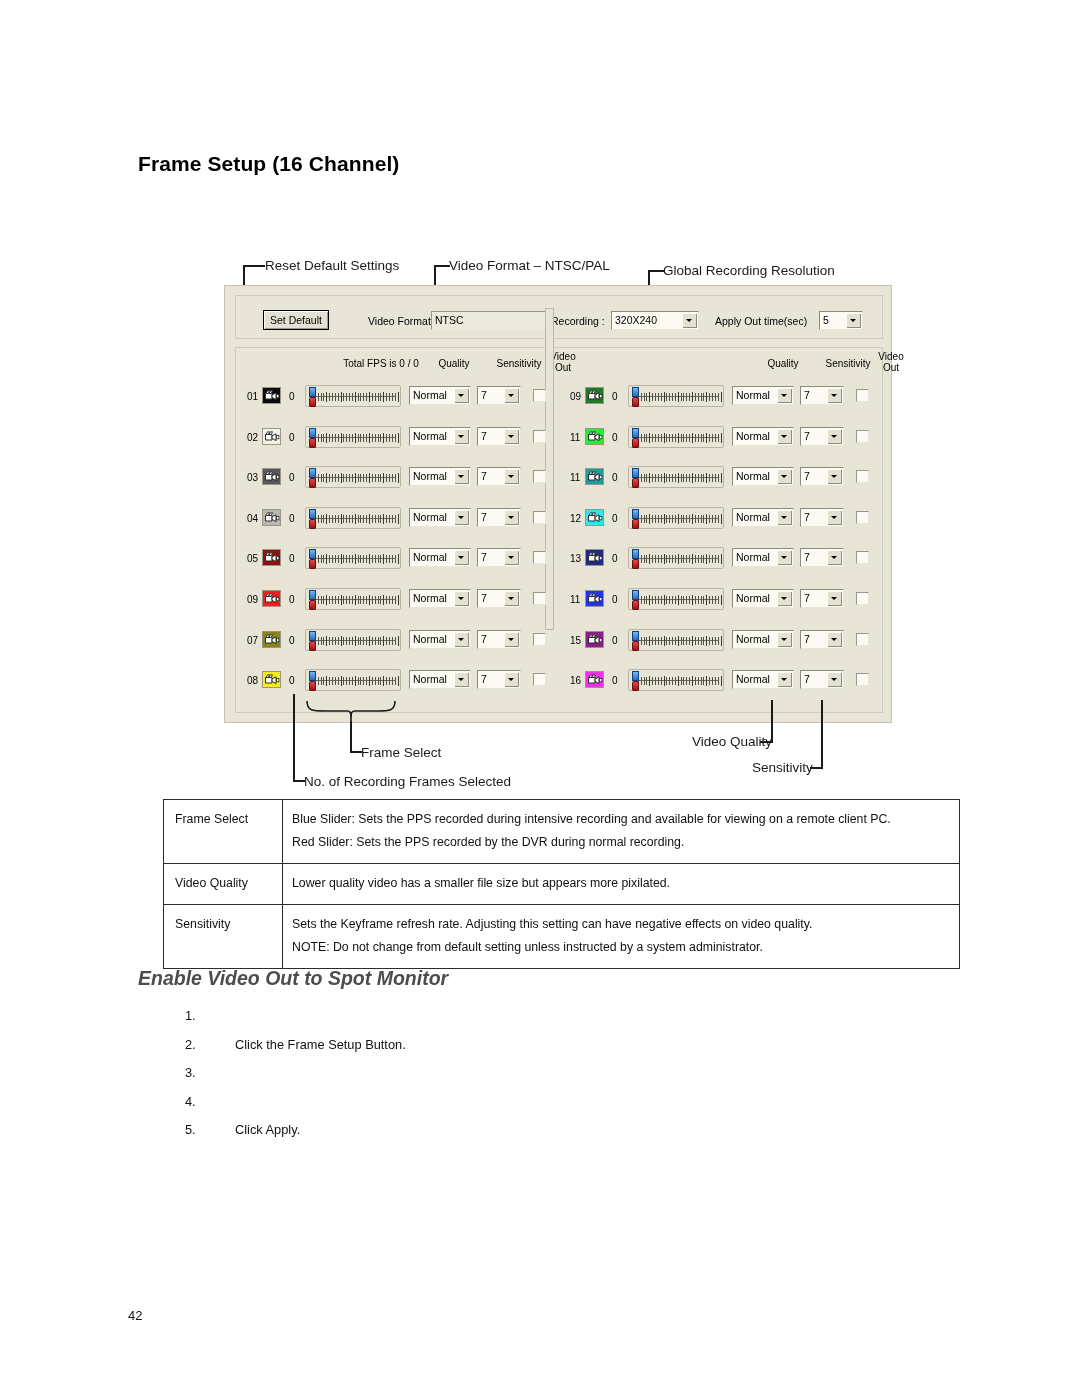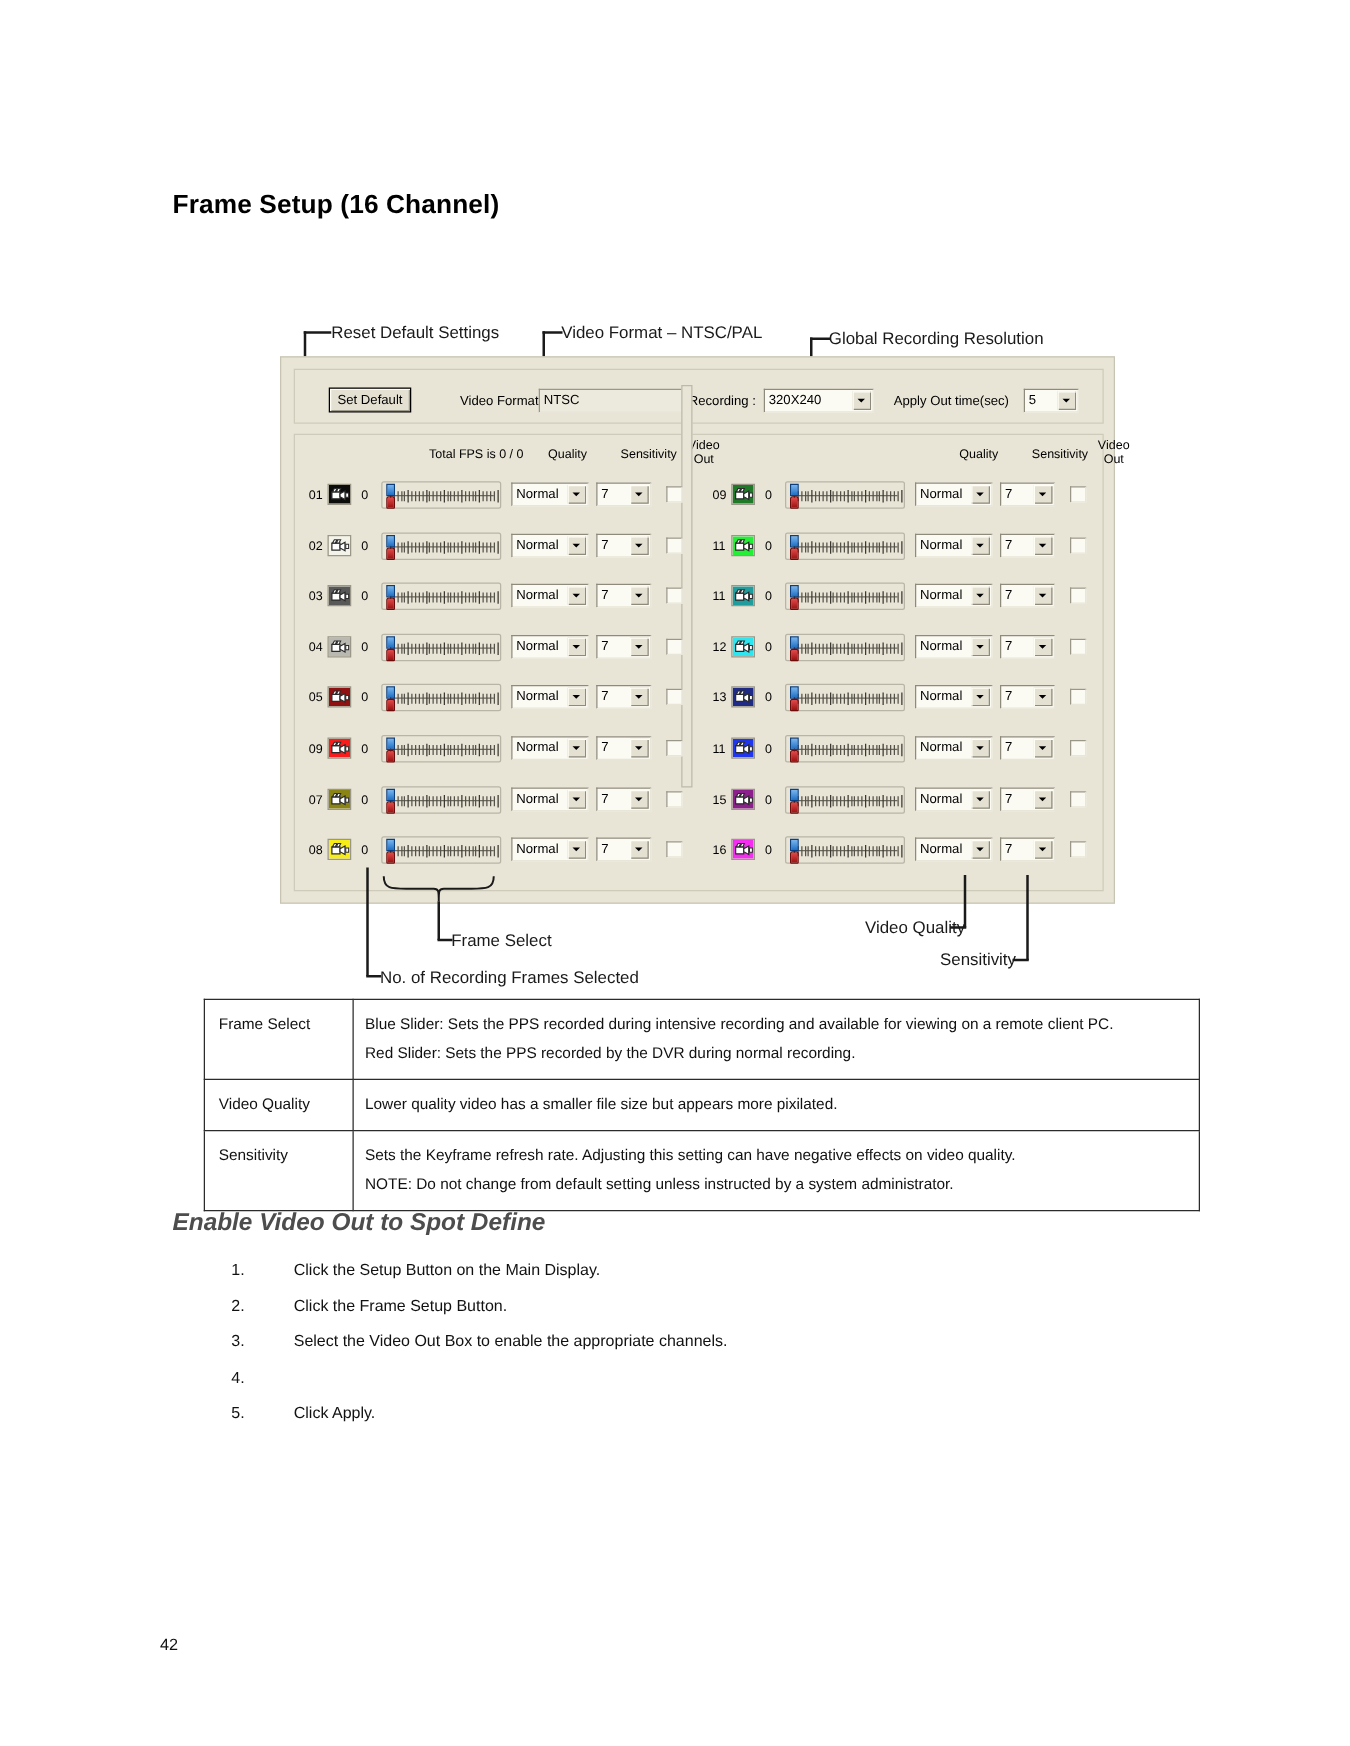--- a/index.html
+++ b/index.html
@@ -1394,33 +1394,31 @@
       <tr>
         <td class="term">Sensitivity</td>
         <td>
           <p>Sets the Keyframe refresh rate.  Adjusting this setting can have negative effects on video quality.</p>
           <p>NOTE:  Do not change from default setting unless instructed by a system administrator.</p>
         </td>
       </tr>
     </tbody>
 </table>
 
-<div id="section-heading">Enable Video Out to Spot Define</div>
+<div id="section-heading">Enable Video Out to Spot Monitor</div>
 <div id="steps">
     <div class="step">
       <span class="num">1.</span>
-      <span class="txt">Click the Setup Button on the Main Display.</span>
     </div>
     <div class="step">
       <span class="num">2.</span>
       <span class="txt">Click the Frame Setup Button.</span>
     </div>
     <div class="step">
       <span class="num">3.</span>
-      <span class="txt">Select the Video Out Box to enable the appropriate channels.</span>
     </div>
     <div class="step">
       <span class="num">4.</span>
     </div>
     <div class="step">
       <span class="num">5.</span>
       <span class="txt">Click Apply.</span>
     </div>
   </div>
 

